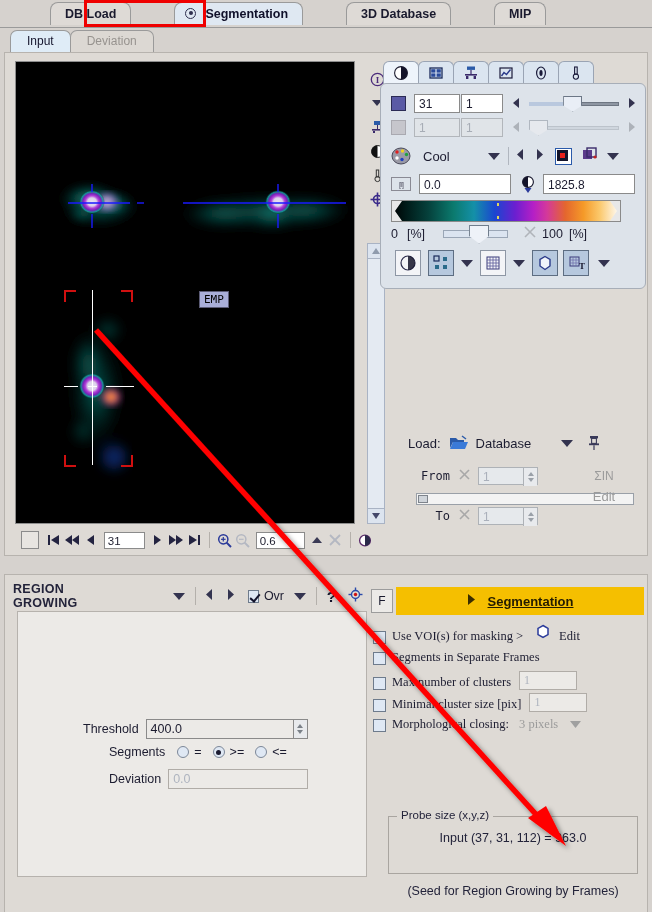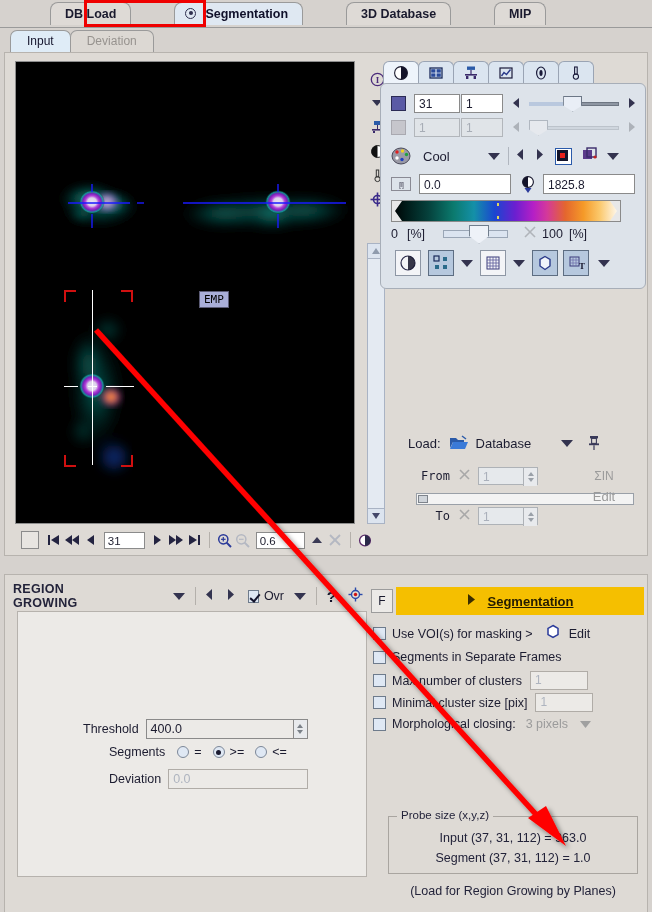--- a/index.html
+++ b/index.html
@@ -250,21 +250,21 @@
     background:#f5bf00;display:flex;align-items:center;justify-content:center;
   }
   .segbtn .lab{font-size:13px;font-weight:bold;color:#231c00;text-decoration:underline;}
   .fbtn{
     position:absolute;left:371px;top:589px;width:22px;height:24px;
     background:#eceae7;border:1px solid #9c9c9c;box-sizing:border-box;
     display:flex;align-items:center;justify-content:center;
     font-size:12px;color:#1a1a2e;
   }
 
-  .optrow{position:absolute;display:flex;align-items:center;font-size:12.5px;color:#23233a;}
+  .optrow{position:absolute;display:flex;align-items:flex-end;font-size:12.5px;color:#23233a;font-family:Liberation Serif, serif;}
 
   .probe{
     position:absolute;left:388px;top:816px;width:250px;height:58px;
     border:1px solid #a9a5a0;box-sizing:border-box;
   }
   .probe .legend{
     position:absolute;left:8px;top:-8px;background:#dedad5;padding:0 4px;
     font-size:11.5px;color:#23233a;
   }
   .probe .pline{
@@ -935,23 +935,22 @@
   <span style="margin-left:12px;">
     <svg width="11" height="7" viewBox="0 0 11 7">
         <polygon points="0,0 11,0 5.5,7" fill="#a0a0a0"></polygon>
       </svg>
   </span>
 </div>
 
 <div class="probe">
   <span class="legend">Probe size (x,y,z)</span>
   <span class="pline" style="top:14px;">Input (37, 31, 112) = 963.0</span>
-  <span class="pline" style="top:34px;">Segment (37, 31, 112) = 1.0</span>
-</div>
-<div class="seedtxt">(Load for Region Growing by Planes)</div>
+</div>
+<div class="seedtxt">(Seed for Region Growing by Frames)</div>
 
 <svg class="arrowsvg">
   <defs>
     <filter id="shadow" x="-20%" y="-20%" width="150%" height="150%">
       <feDropShadow dx="3" dy="3" stdDeviation="2.5" flood-color="#000" flood-opacity="0.45"></feDropShadow>
     </filter>
   </defs>
   <g filter="url(#shadow)">
     <line x1="96" y1="330" x2="552" y2="832" stroke="#ff0000" stroke-width="5.5"></line>
     <polygon points="566,846 528,818 546,806" fill="#ff0000"></polygon>

